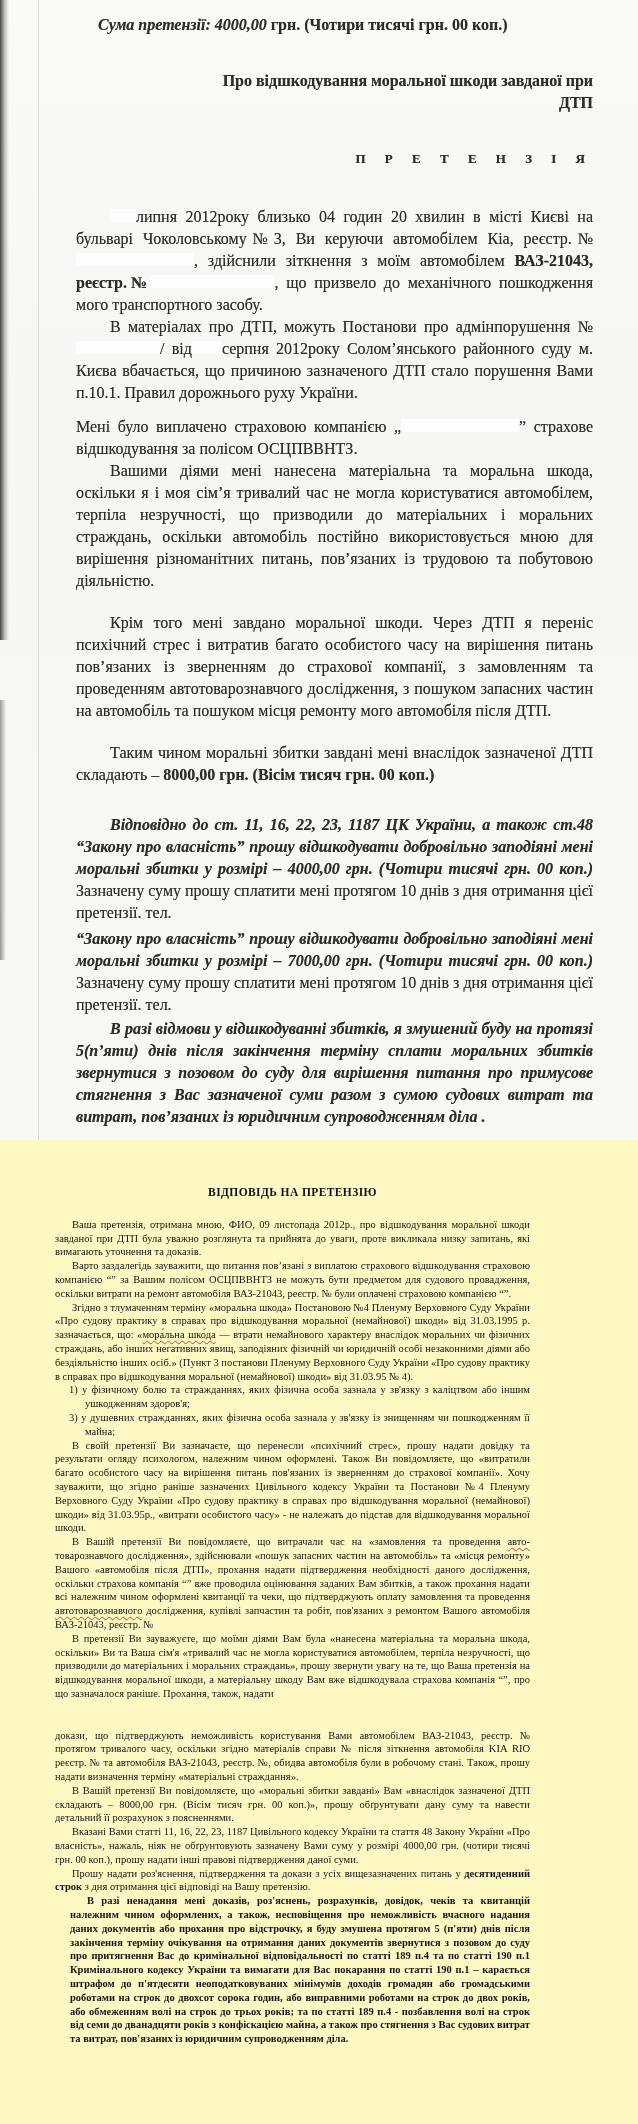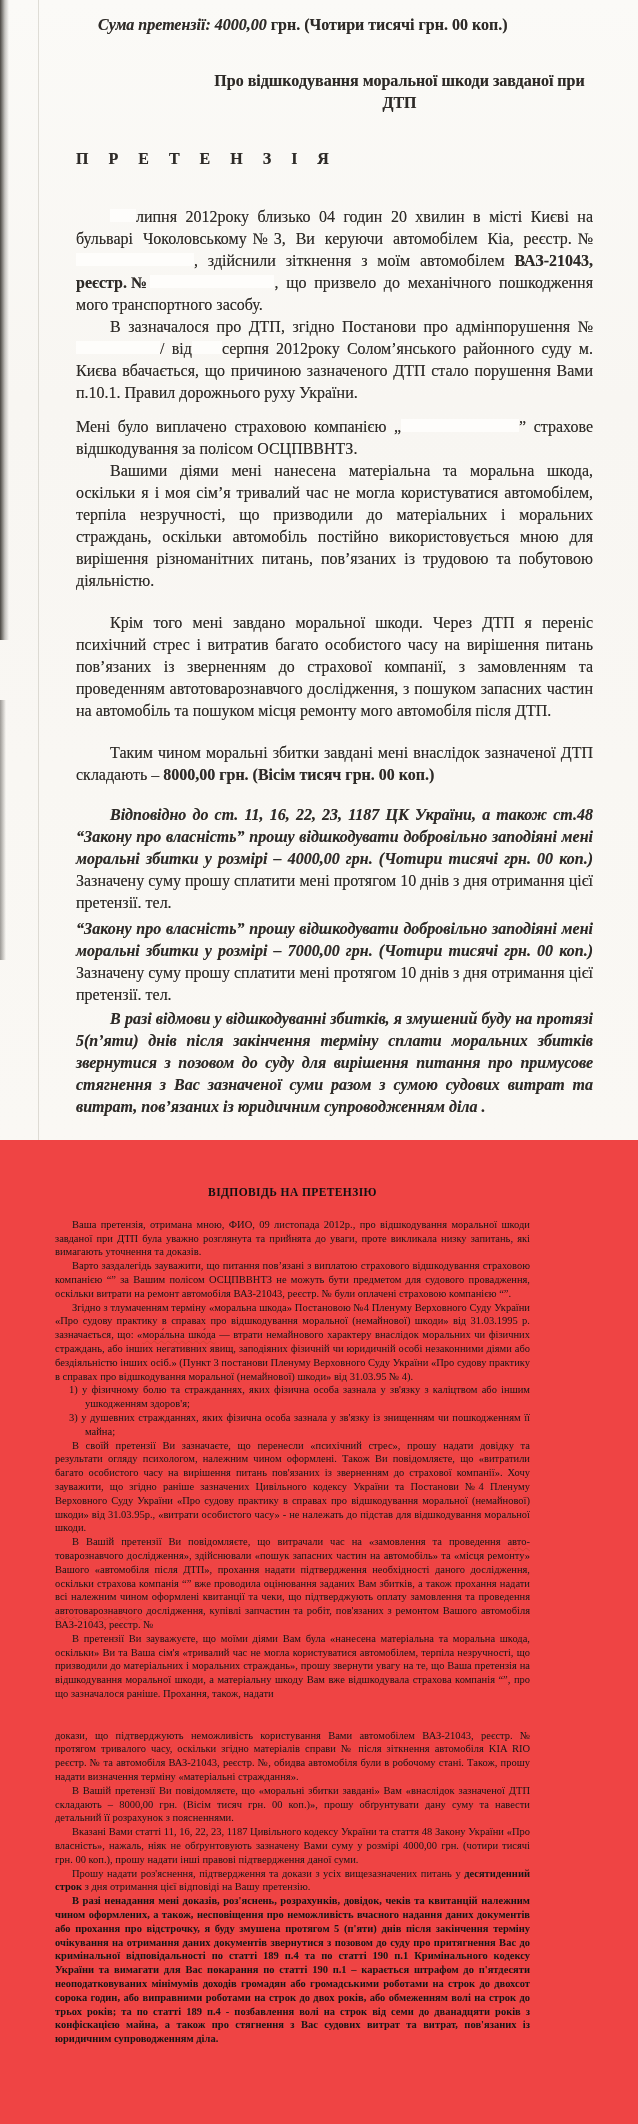--- a/index.html
+++ b/index.html
@@ -26,45 +26,45 @@
   .scan-edge2{
     position:absolute;left:0;top:700px;width:6px;height:260px;
     background:linear-gradient(to right,rgba(43,40,35,.45),rgba(43,40,35,0));
   }
   .foldline{
     position:absolute;left:38px;top:0;bottom:0;width:1px;
     background:rgba(125,118,100,.22);
   }
   .scan p{margin:0;text-align:justify;}
   .scan p.sum-line{margin-left:22px;text-align:left;}
-  .scan p.subject{margin-left:130px;text-align:center;}
+  .scan p.subject{margin-left:130px;text-align:right;}
   .claim-title{
-    margin:34px 0 0 0;text-align:left;font-size:16px;font-weight:bold;
+    margin:34px 0 0 0;text-align:right;font-size:13px;font-weight:bold;
     letter-spacing:8px;font-family:"Liberation Serif","DejaVu Serif",serif;color:#2e2b28;
   }
   .scan p.ind{text-indent:34px;}
   .scan .blank{display:inline-block;height:13px;background:#fefdfb;vertical-align:baseline;}
 
   
   .response{
     height:984px;overflow:hidden;box-sizing:border-box;
     padding:46px 108px 0 55px;
-    background:#ef4444;
+    background:#fef9c3;
     font-family:"Liberation Serif","DejaVu Serif",serif;
     font-size:10.5px;line-height:13.8px;color:#151515;
   }
   .resp-title{
     margin:0 0 18px 0;text-align:center;font-size:11.5px;font-weight:bold;
     letter-spacing:.4px;color:#111;
   }
   .response p{margin:0;text-align:justify;}
   .response p.ind{text-indent:17px;}
   .response p.li{padding-left:30px;text-indent:-16px;}
   .response p.gap{margin-top:28px;}
-  .response p.b-all{font-weight:bold;}
+  .response p.b-all{font-weight:bold;margin-left:15px;}
 
   
   .b{font-weight:bold;}
   .i{font-style:italic;}
   .sp{
     text-decoration:underline;
     text-decoration-style:wavy;
     text-decoration-color:#d0402e;
     text-decoration-thickness:1px;
     text-underline-offset:2px;
@@ -79,26 +79,26 @@
     <div class="scan-edge"></div>
     <div class="scan-edge2"></div>
     <div class="foldline"></div>
     <div class="claim-head">
         <p class="sum-line" style="margin-top: 4px;"><span class="b i">Сума претензії:</span><span>  </span><span class="b i">4000,00</span><span class="b"> грн. (Чотири тисячі грн. 00 коп.)</span></p>
         <p class="subject" style="margin-top: 34px;"><span class="b">Про відшкодування моральної шкоди завданої при ДТП</span></p>
       </div>
     <h1 class="claim-title">П Р Е Т Е Н З І Я</h1>
     <div class="claim-body">
         <p class="ind" style="margin-top: 36px;"><span class="blank" style="width: 26px;"></span><span>липня 2012року близько 04 годин 20 хвилин в місті Києві на бульварі Чоколовському№3, Ви керуючи автомобілем Кіа, реєстр.№</span><span class="blank" style="width: 118px;"></span><span>, здійснили зіткнення з моїм автомобілем </span><span class="b">ВАЗ-21043, реєстр.№</span><span class="blank" style="width: 124px;"></span><span>, що призвело до механічного пошкодження мого транспортного засобу.</span></p>
-        <p class="ind"><span>В зазначалося про ДТП, згідно Постанови про адмінпорушення  №</span><span class="blank" style="width: 84px;"></span><span>/ від</span><span class="blank" style="width: 30px;"></span><span>серпня 2012року Солом’янського районного суду м. Києва вбачається, що причиною зазначеного ДТП стало порушення Вами п.10.1. Правил дорожнього руху України.</span></p>
+        <p class="ind"><span>В матеріалах про ДТП, можуть Постанови про адмінпорушення  №</span><span class="blank" style="width: 84px;"></span><span>/ від</span><span class="blank" style="width: 30px;"></span><span>серпня 2012року Солом’янського районного суду м. Києва вбачається, що причиною зазначеного ДТП стало порушення Вами п.10.1. Правил дорожнього руху України.</span></p>
         <p style="margin-top: 12px;"><span>Мені було виплачено страховою компанією „</span><span class="blank" style="width: 118px;"></span><span>” страхове відшкодування  за полісом ОСЦПВВНТЗ.</span></p>
         <p class="ind"><span>Вашими діями мені нанесена матеріальна та моральна шкода, оскільки я і моя сім’я тривалий час не могла користуватися автомобілем, терпіла незручності, що призводили до матеріальних і моральних страждань, оскільки автомобіль постійно використовується мною для вирішення різноманітних питань, пов’язаних із трудовою та побутовою діяльністю.</span></p>
         <p class="ind" style="margin-top: 20px;"><span>Крім того мені  завдано моральної шкоди. Через ДТП я переніс психічний стрес і  витратив багато особистого часу на вирішення питань пов’язаних із зверненням до страхової компанії, з замовленням та проведенням автотоварознавчого дослідження, з пошуком запасних частин на автомобіль та пошуком місця ремонту мого автомобіля після ДТП.</span></p>
         <p class="ind" style="margin-top: 20px;"><span>Таким чином моральні збитки завдані мені внаслідок зазначеної ДТП складають – </span><span class="b">8000,00 грн. (Вісім тисяч грн. 00 коп.)</span></p>
-        <p class="ind" style="margin-top: 18px;"><span class="b i">Відповідно до ст. 11, 16, 22, 23, 1187  ЦК України, а також ст.48 “Закону про власність” прошу відшкодувати добровільно заподіяні мені моральні збитки у розмірі –  4000,00 грн. (Чотири тисячі грн. 00 коп.)</span><span> Зазначену суму прошу сплатити мені протягом 10 днів з дня отримання цієї претензії. тел.</span></p>
+        <p class="ind" style="margin-top: 28px;"><span class="b i">Відповідно до ст. 11, 16, 22, 23, 1187  ЦК України, а також ст.48 “Закону про власність” прошу відшкодувати добровільно заподіяні мені моральні збитки у розмірі –  4000,00 грн. (Чотири тисячі грн. 00 коп.)</span><span> Зазначену суму прошу сплатити мені протягом 10 днів з дня отримання цієї претензії. тел.</span></p>
         <p style="margin-top: 4px;"><span class="b i">“Закону про власність” прошу відшкодувати добровільно заподіяні мені моральні збитки у розмірі –  7000,00 грн. (Чотири тисячі грн. 00 коп.)</span><span> Зазначену суму прошу сплатити мені протягом 10 днів з дня отримання цієї претензії. тел.</span></p>
         <p class="ind" style="margin-top: 2px;"><span class="b i">В разі відмови у відшкодуванні збитків, я  змушений буду на протязі 5(п’яти) днів після закінчення терміну сплати моральних збитків звернутися з позовом до суду для вирішення питання про примусове стягнення з Вас зазначеної суми разом з сумою судових витрат та витрат, пов’язаних із юридичним супроводженням діла .</span></p>
       </div>
   </section>
 
   <section class="response">
     <h2 class="resp-title">ВІДПОВІДЬ НА ПРЕТЕНЗІЮ</h2>
     <div class="resp-body">
         <p class="ind"><span>Ваша претензія, отримана мною, ФИО, 09 листопада 2012р., про відшкодування моральної шкоди завданої при ДТП була уважно розглянута та прийнята до уваги, проте викликала низку запитань, які вимагають уточнення та доказів.</span></p>
         <p class="ind"><span>Варто заздалегідь зауважити, що питання пов’язані з виплатою страхового відшкодування страховою компанією “” за Вашим полісом ОСЦПВВНТЗ не можуть бути предметом для судового провадження, оскільки витрати на ремонт автомобіля ВАЗ-21043, реєстр. № були оплачені страховою компанією “”.</span></p>

